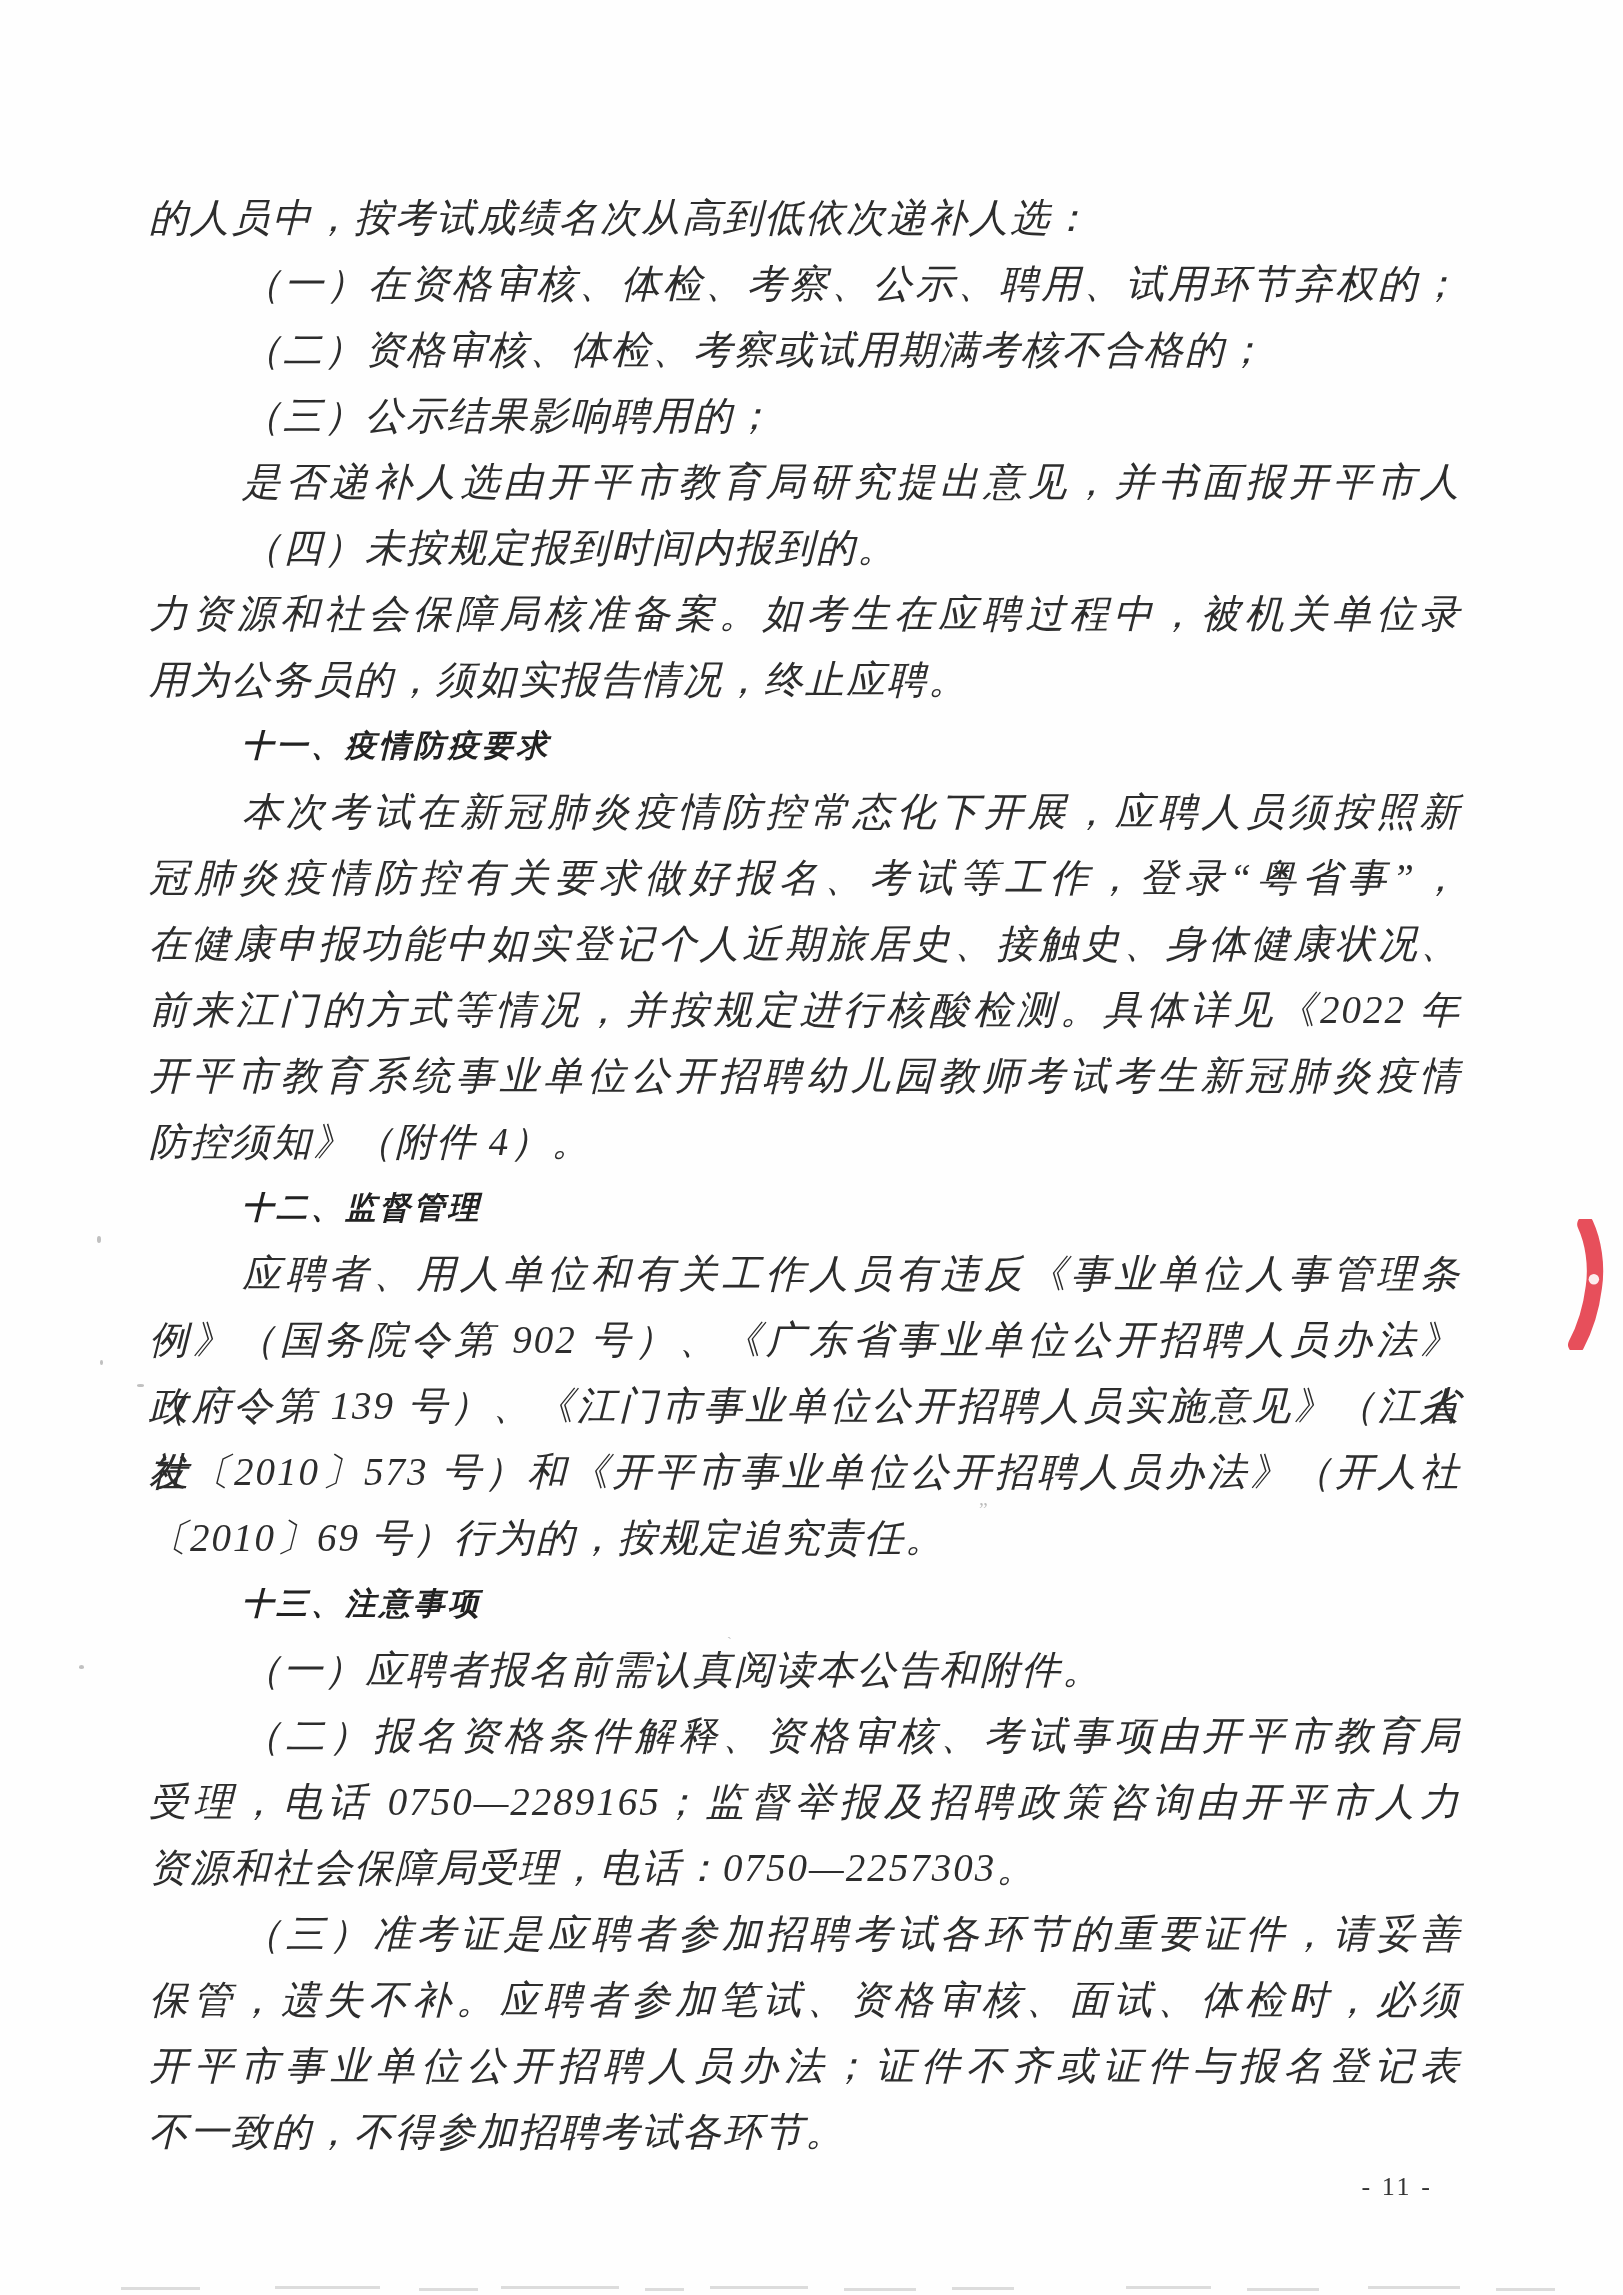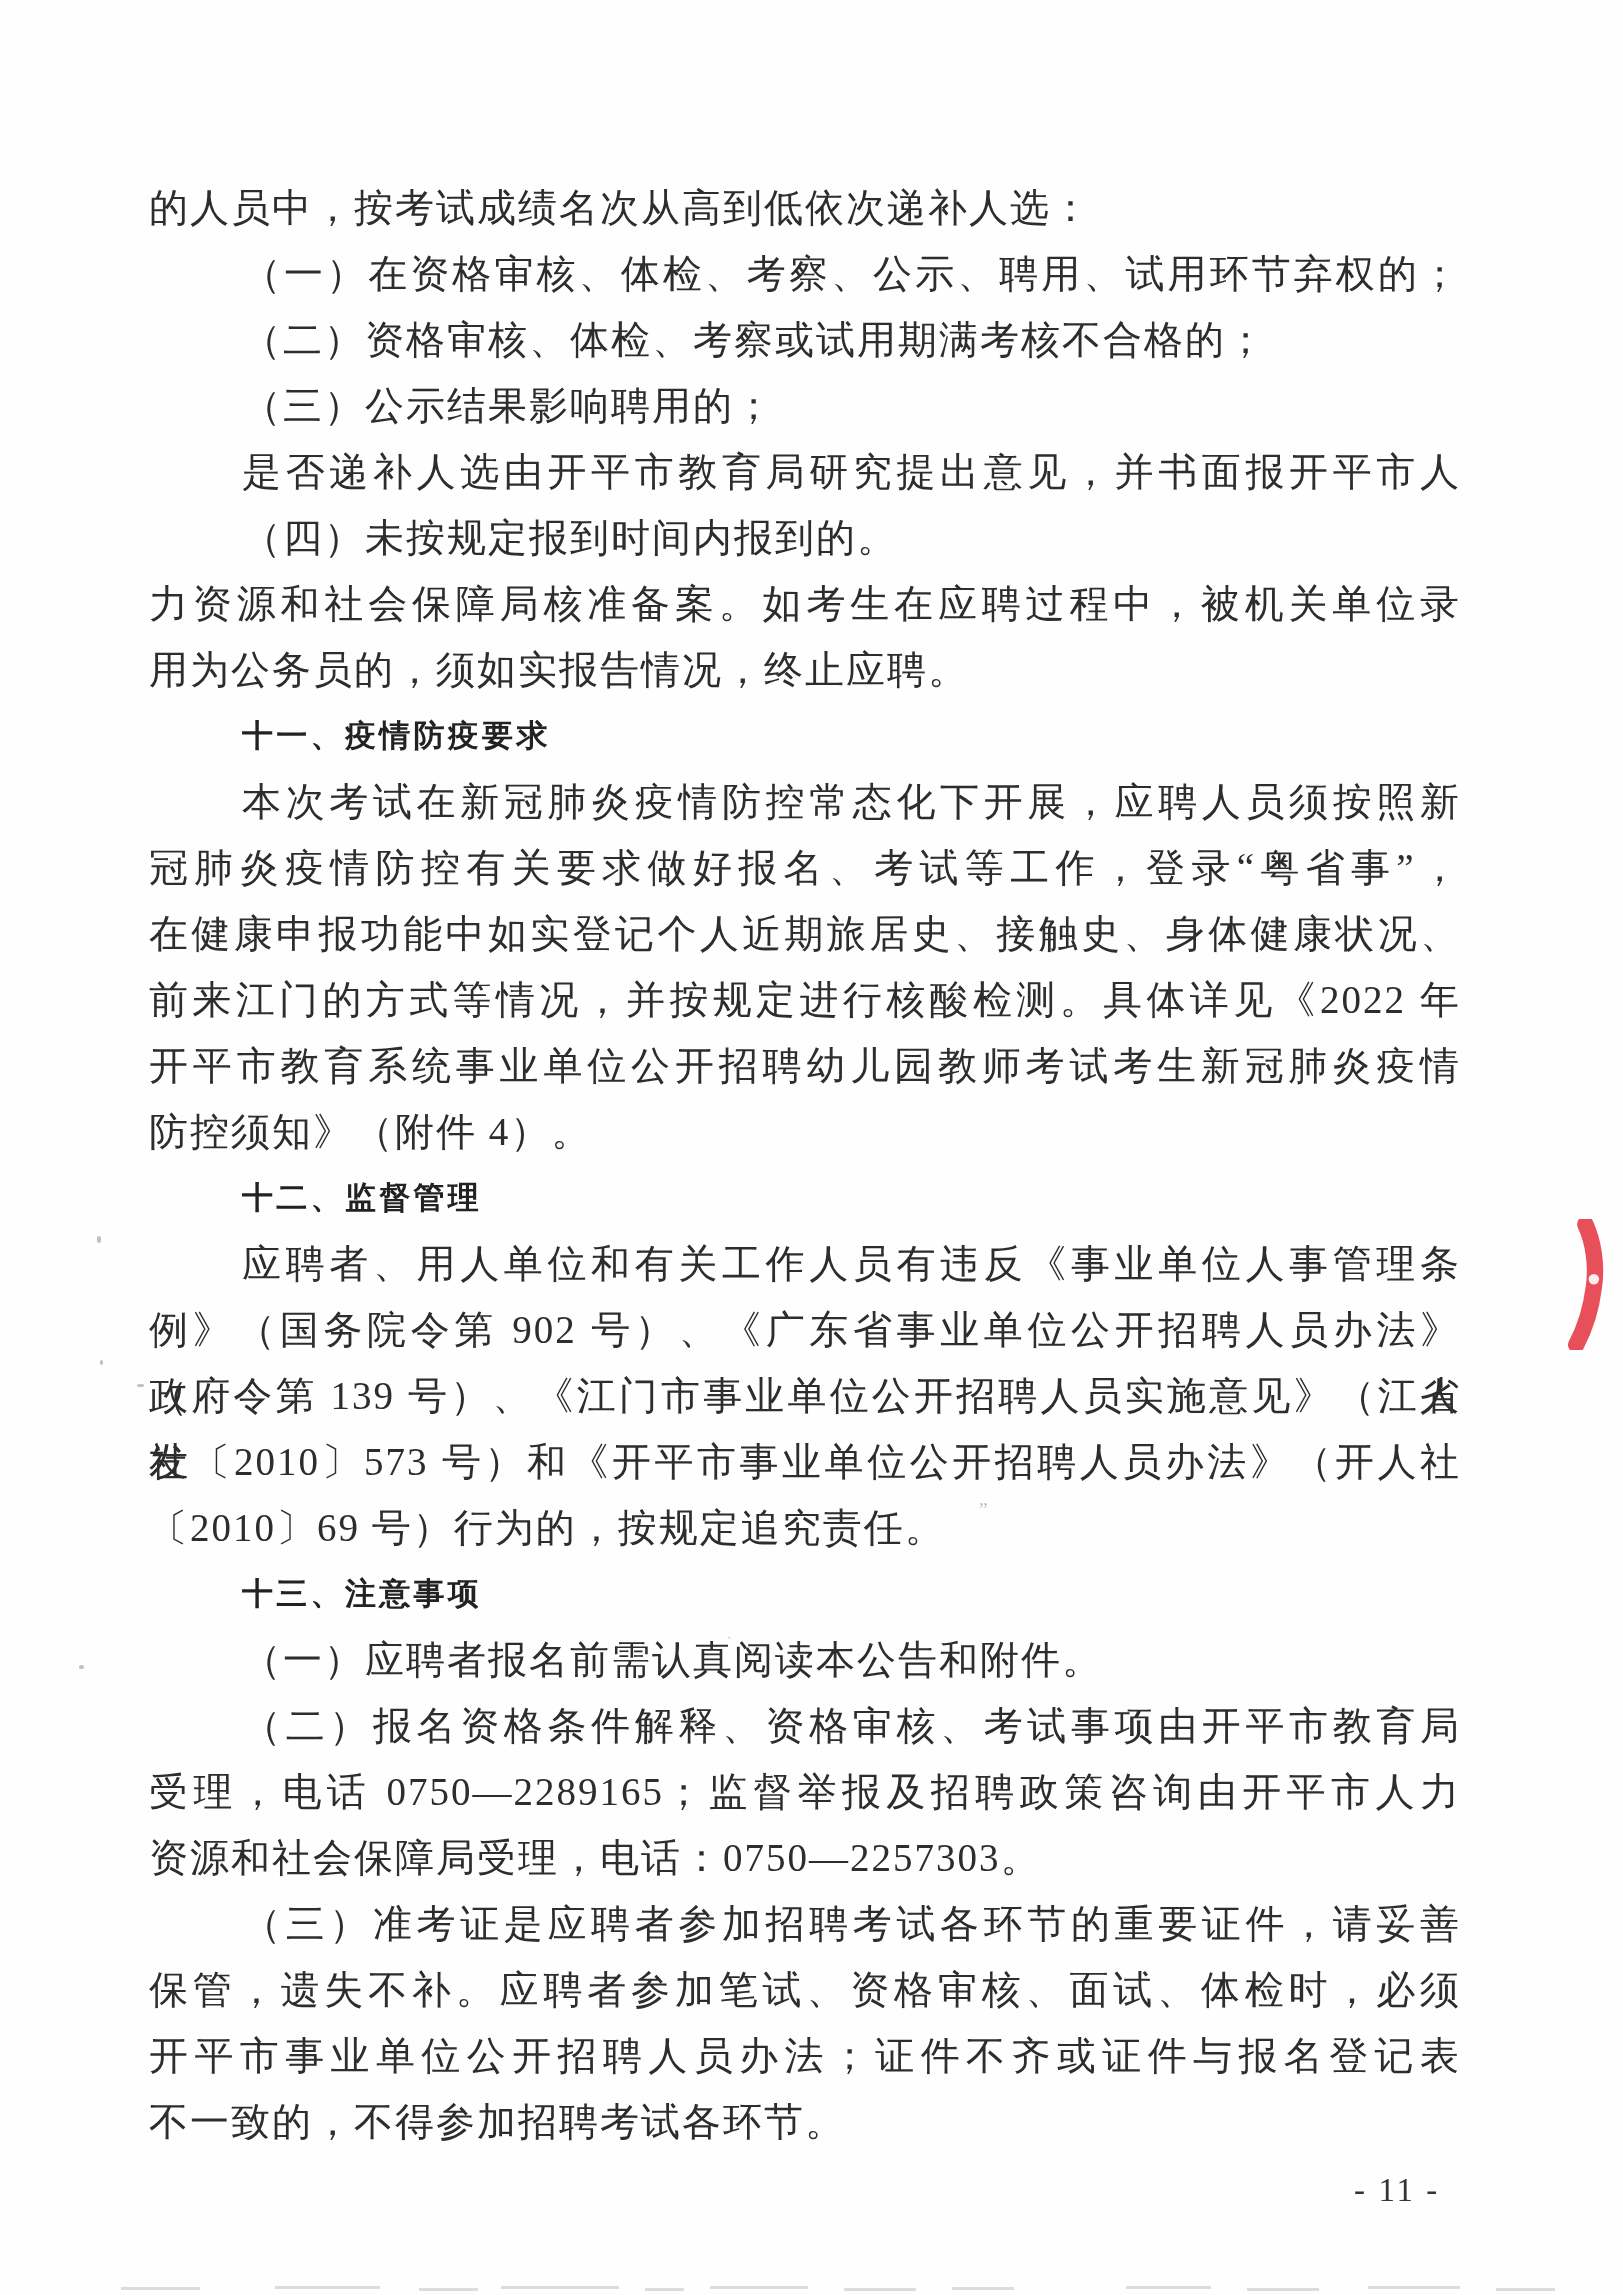--- a/index.html
+++ b/index.html
@@ -5,21 +5,21 @@
   html,body{margin:0;padding:0;background:#e9e9e9;}
   .page{
     position:relative;
     width:1623px;height:2295px;
     background:#fefefe;
     overflow:hidden;
     font-family:"Liberation Serif","DejaVu Serif",serif;
     color:#2d2d2d;
   }
   .text-block{
-    position:absolute;left:149px;top:175px;width:1312px;
+    position:absolute;left:149px;top:185px;width:1312px;font-style:italic;
   }
   .line{
     height:66px;line-height:66px;
     font-size:39px;letter-spacing:2px;
     text-align:left;
   }
   .line.j{
     text-align:justify;
     text-align-last:justify;
     text-justify:inter-character;
@@ -27,21 +27,21 @@
   .line.ind{padding-left:93px;}
   .line.h{
     font-family:"Liberation Sans","DejaVu Sans",sans-serif;
     font-weight:700;
     font-size:31px;letter-spacing:3.3px;
     color:#222;
   }
   .page-number{
     position:absolute;left:1312px;top:2172px;
     width:170px;
-    font-size:33px;letter-spacing:2.6px;
+    font-size:26px;letter-spacing:2.6px;
     color:#333;
     text-align:center;
     white-space:nowrap;
   }
   .red-mark{
     position:absolute;left:1563px;top:1219px;
     width:46px;height:131px;
   }
   .artifact{position:absolute;background:rgba(45,45,45,0.16);}
   .speck{position:absolute;background:rgba(50,50,50,0.30);border-radius:50%;}

